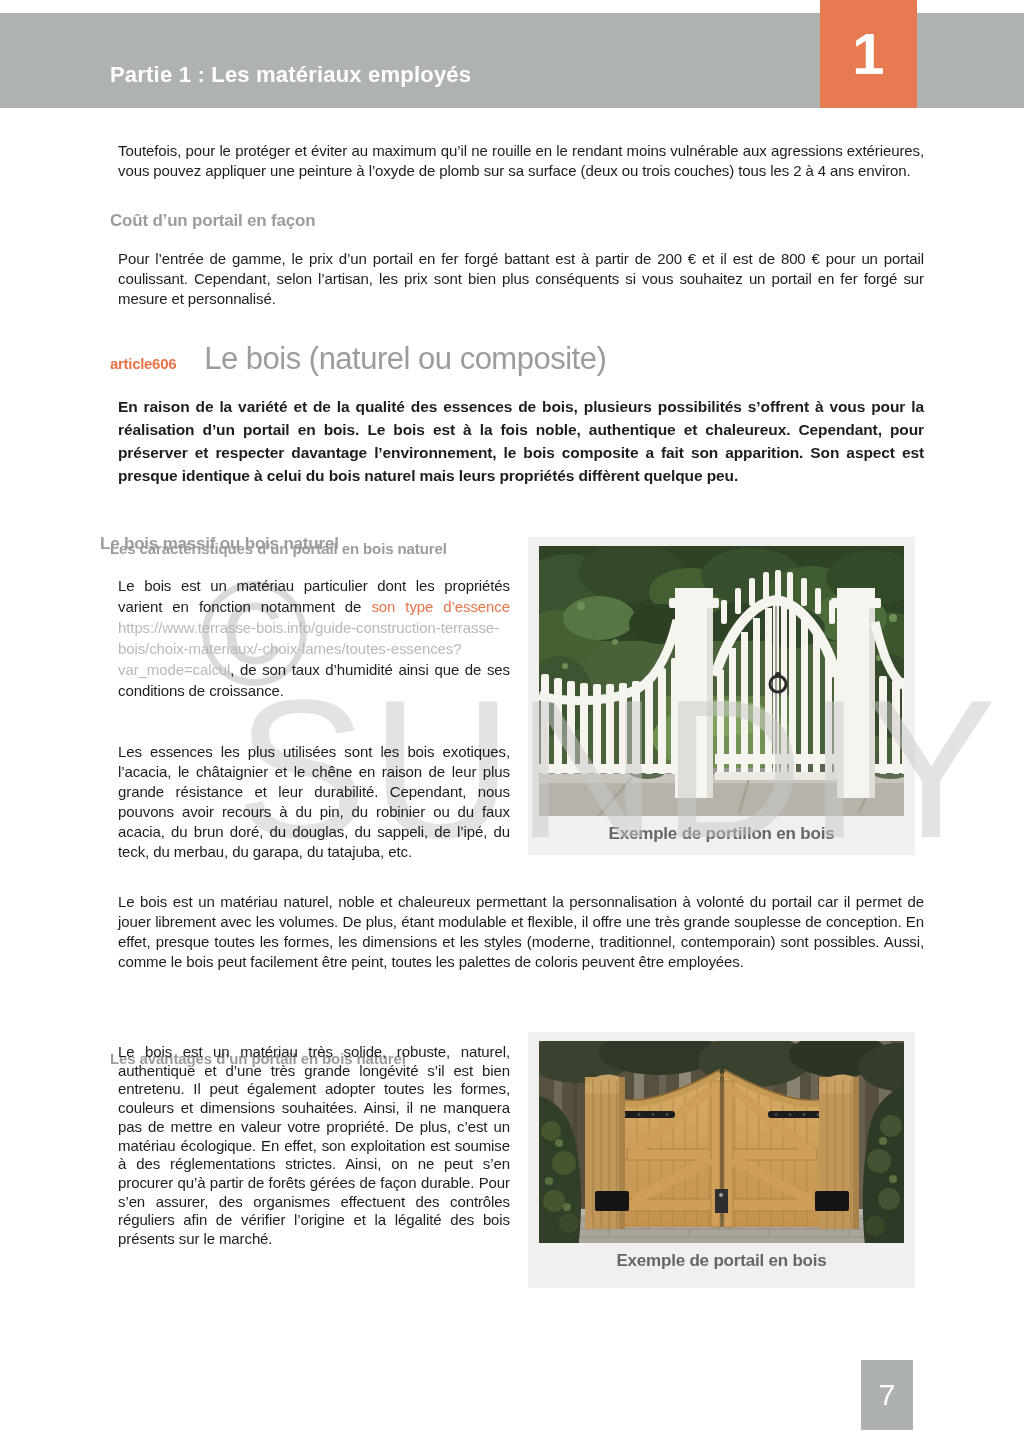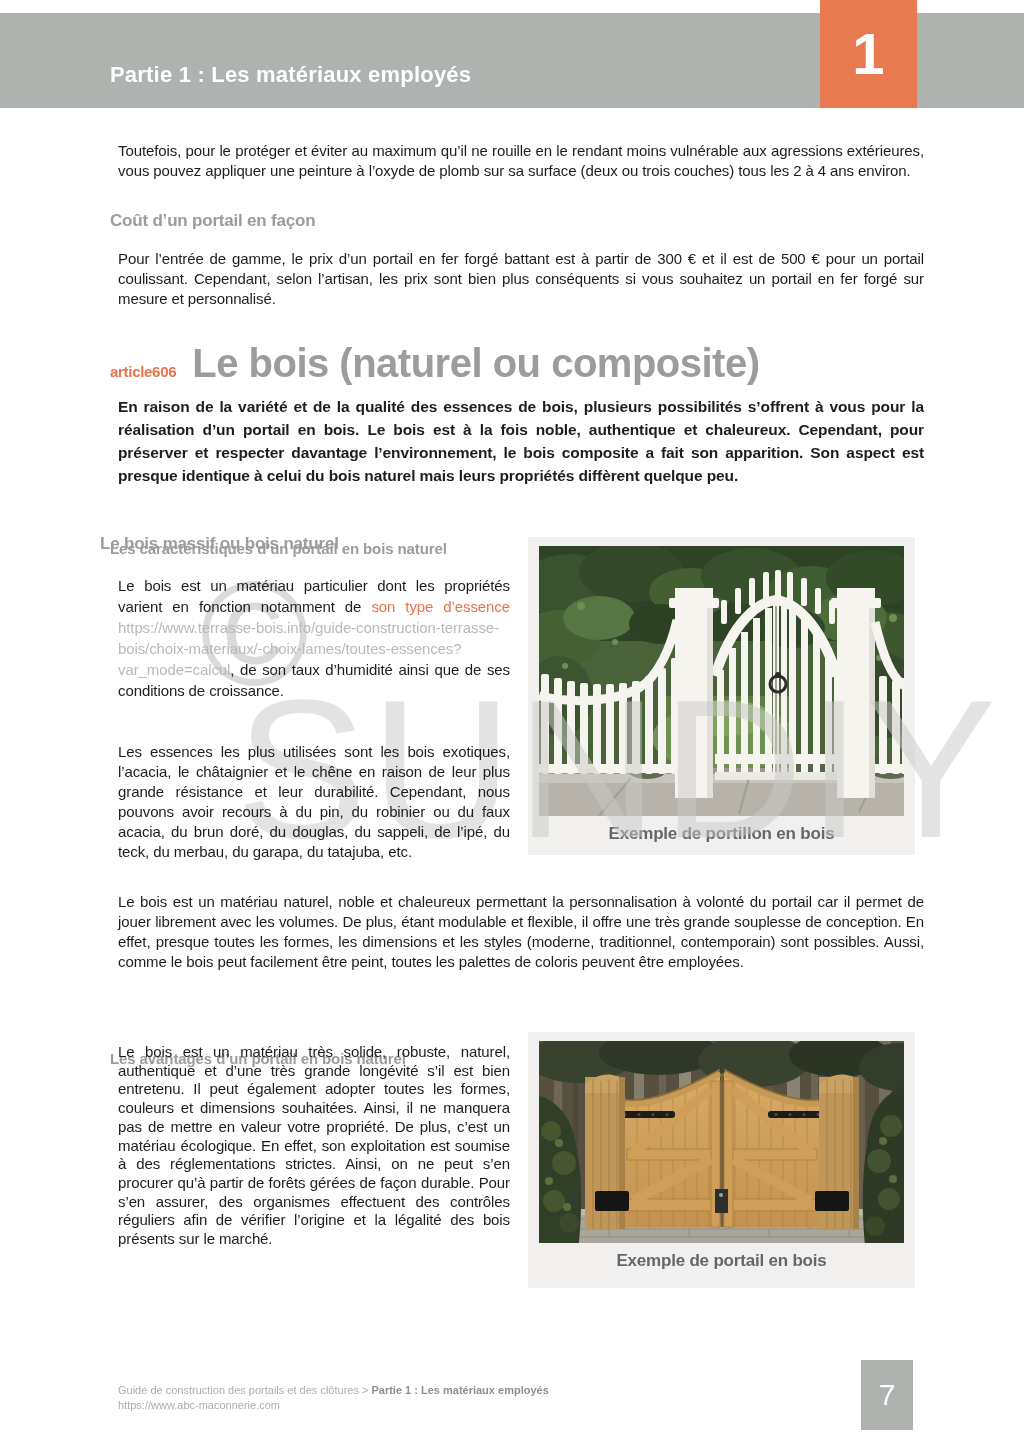--- a/index.html
+++ b/index.html
@@ -12,23 +12,23 @@
                display:flex;align-items:center;justify-content:center;}
   .chapter-box span{color:#fff;font-size:58px;font-weight:bold;line-height:1;}
   
   .tb{position:absolute;z-index:3;}
   p.body{font-size:15px;line-height:20px;text-align:justify;margin:8px;color:#1d1d1d;letter-spacing:-.1px;}
   .h2{font-size:17px;font-weight:bold;color:#9c9c9c;letter-spacing:-.2px;}
   .h3{font-size:15px;font-weight:bold;color:#9c9c9c;line-height:19px;letter-spacing:-.1px;}
   .p-intro{left:110px;top:133px;width:806px;}
   .h-cout{left:110px;top:211px;}
   .p-cout{left:110px;top:241px;width:806px;}
-  .article-row{left:110px;top:341px;width:806px;display:flex;align-items:baseline;gap:16px;}
+  .article-row{left:110px;top:341px;width:806px;display:flex;align-items:baseline;gap:28px;}
   .article-tag{color:#e8734a;font-weight:bold;font-size:15px;letter-spacing:-.3px;}
-  .article-title{color:#9c9c9c;font-weight:bold;font-size:40px;letter-spacing:-.5px;}
+  .article-title{color:#9c9c9c;font-weight:normal;font-size:31px;letter-spacing:-.5px;}
   .p-lead{left:110px;top:387px;width:806px;font-weight:bold;line-height:23px !important;font-size:15.5px !important;}
   .h-massif{left:100px;top:510px;margin-top:24px;}
   .h-caract{left:110px;top:539px;width:356px;}
   .col1a{left:110px;top:567px;width:392px;line-height:21px !important;}
   .col1b{left:110px;top:734px;width:392px;line-height:20px !important;}
   .p-mid{left:110px;top:884px;width:806px;}
   .h-avant{left:110px;top:1049px;}
   .col2{left:110px;top:1035px;width:392px;line-height:18.7px !important;}
   .link-orange{color:#e8734a;}
   .link-url{color:#b9b9b9;overflow-wrap:anywhere;}
@@ -59,21 +59,21 @@
   <div class="chapter-box">
     <span>1</span>
   </div>
 
   <div class="wm wm-c">©</div>
   <div class="wm wm-text">SUNDIY</div>
 
   <p class="body tb p-intro">Toutefois, pour le protéger et éviter au maximum qu’il ne rouille en le rendant moins vulnérable aux agressions extérieures, vous pouvez appliquer une peinture à l’oxyde de plomb sur sa surface (deux ou trois couches) tous les 2 à 4 ans environ.</p>
 
   <div class="h2 tb h-cout">Coût d’un portail en façon</div>
-  <p class="body tb p-cout">Pour l’entrée de gamme, le prix d’un portail en fer forgé battant est à partir de 300 € et il est de 500 € pour un portail coulissant. Cependant, selon l’artisan, les prix sont bien plus conséquents si vous souhaitez un portail en fer forgé sur mesure et personnalisé.</p>
+  <p class="body tb p-cout">Pour l’entrée de gamme, le prix d’un portail en fer forgé battant est à partir de 200 € et il est de 800 € pour un portail coulissant. Cependant, selon l’artisan, les prix sont bien plus conséquents si vous souhaitez un portail en fer forgé sur mesure et personnalisé.</p>
 
   <div class="tb article-row">
     <span class="article-tag">article606</span>
     <span class="article-title">Le bois (naturel ou composite)</span>
   </div>
   <p class="body tb p-lead">En raison de la variété et de la qualité des essences de bois, plusieurs possibilités s’offrent à vous pour la réalisation d’un portail en bois. Le bois est à la fois noble, authentique et chaleureux. Cependant, pour préserver et respecter davantage l’environnement, le bois composite a fait son apparition. Son aspect est presque identique à celui du bois naturel mais leurs propriétés diffèrent quelque peu.</p>
 
   <div class="h2 tb h-massif">Le bois massif ou bois naturel</div>
   <div class="h3 tb h-caract">Les caractéristiques d’un portail en bois naturel</div>
 
@@ -303,21 +303,17 @@
         <circle cx="354" cy="138" r="4" fill="#5a7040"></circle>
 
       <rect x="56" y="150" width="34" height="20" rx="2" fill="#151515"></rect>
       <rect x="276" y="150" width="34" height="20" rx="2" fill="#151515"></rect>
       <rect x="176" y="148" width="13" height="24" fill="#2e2e2e"></rect>
       <circle cx="182" cy="154" r="2" fill="#9aa4a8"></circle>
     </svg>
     <div class="caption">Exemple de portail en bois</div>
   </div>
 
-  <div class="tb footer">
-    <div><span>Guide de construction des portails et des clôtures &gt; </span><b>Partie 1 : Les matériaux employés</b></div>
-    <div>https://www.abc-maconnerie.com</div>
-  </div>
   <div class="page-num">
     <span>7</span>
   </div>
 
 </div>
 
 </body></html>

